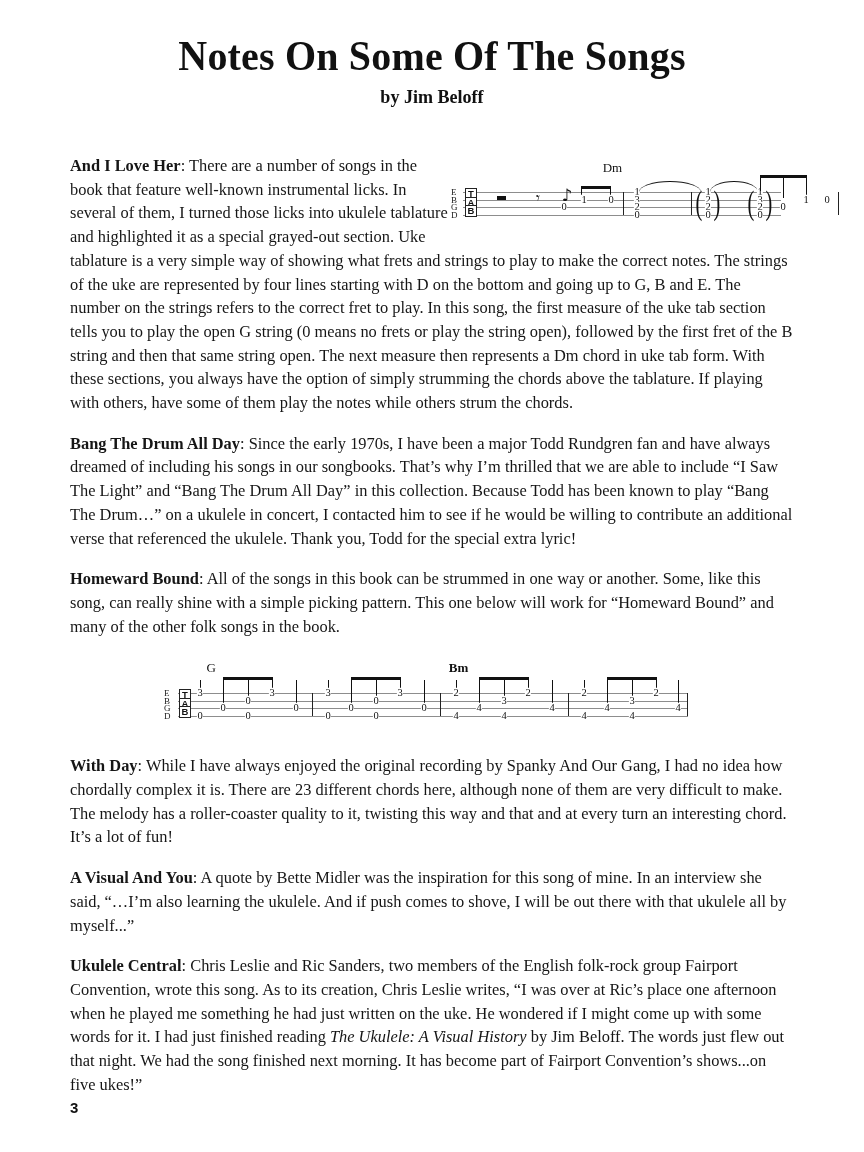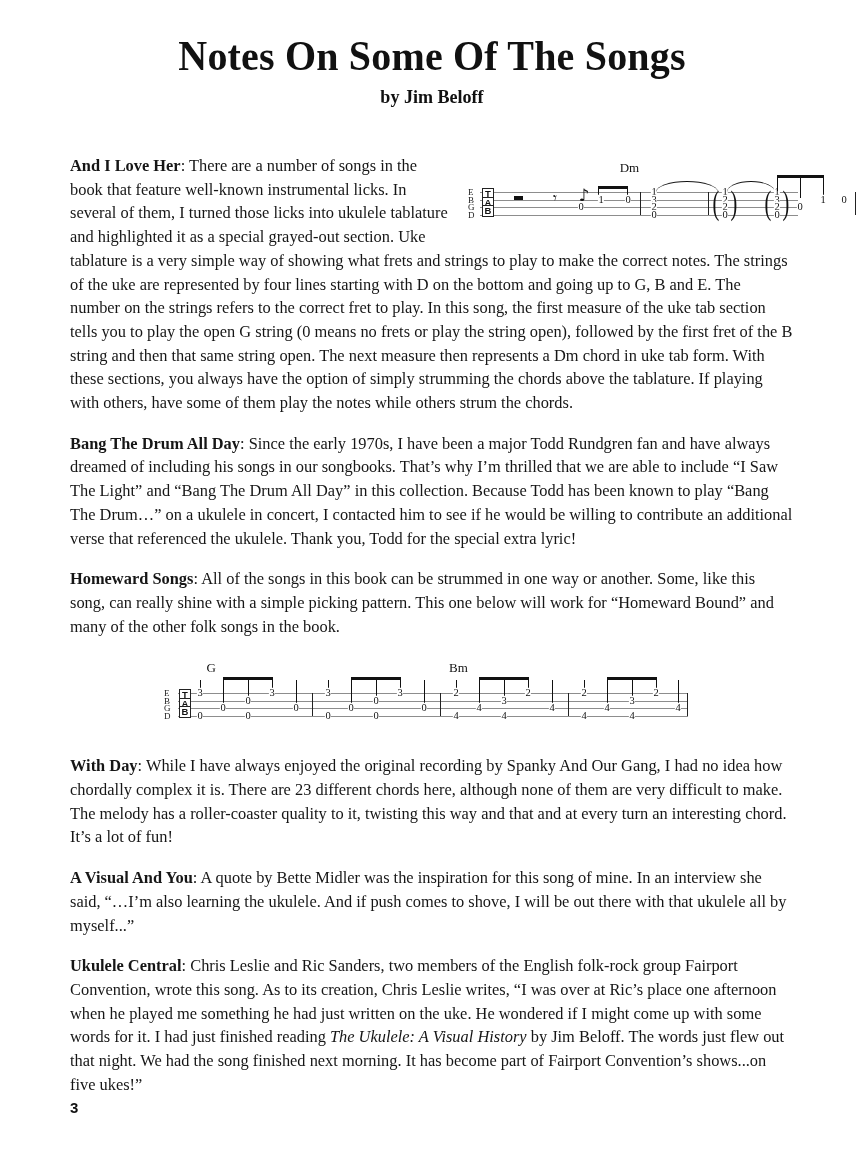--- a/index.html
+++ b/index.html
@@ -193,40 +193,40 @@
     <p class="para" id="para-love-her">
       <span class="float-spacer"></span>
       <b>And I Love Her</b><span>: </span><span>There are a number of songs in the book that feature well-known instrumental licks. In several of them, I turned those licks into ukulele tablature and highlighted it as a special grayed-out section. Uke tablature is a very simple way of showing what frets and strings to play to make the correct notes. The strings of the uke are represented by four lines starting with D on the bottom and going up to G, B and E. The number on the strings refers to the correct fret to play. In this song, the first measure of the uke tab section tells you to play the open G string (0 means no frets or play the string open), followed by the first fret of the B string and then that same string open. The next measure then represents a Dm chord in uke tab form. With these sections, you always have the option of simply strumming the chords above the tablature. If playing with others, have some of them play the notes while others strum the chords.</span>
     </p>
 
     <p class="para">
       <b>Bang The Drum All Day</b><span>: </span><span>Since the early 1970s, I have been a major Todd Rundgren fan and have always dreamed of including his songs in our songbooks. That’s why I’m thrilled that we are able to include “I Saw The Light” and “Bang The Drum All Day” in this collection. Because Todd has been known to play “Bang The Drum…” on a ukulele in concert, I contacted him to see if he would be willing to contribute an additional verse that referenced the ukulele. Thank you, Todd for the special extra lyric!</span>
     </p>
 
     <p class="para">
-      <b>Homeward Songs</b><span>: </span><span>All of the songs in this book can be strummed in one way or another. Some, like this song, can really shine with a simple picking pattern. This one below will work for “Homeward Bound” and many of the other folk songs in the book.</span>
+      <b>Homeward Bound</b><span>: </span><span>All of the songs in this book can be strummed in one way or another. Some, like this song, can really shine with a simple picking pattern. This one below will work for “Homeward Bound” and many of the other folk songs in the book.</span>
     </p>
 
     <div style="height:99px;"></div>
 
     <p class="para">
       <b>With Day</b><span>: </span><span>While I have always enjoyed the original recording by Spanky And Our Gang, I had no idea how chordally complex it is. There are 23 different chords here, although none of them are very difficult to make. The melody has a roller-coaster quality to it, twisting this way and that and at every turn an interesting chord. It’s a lot of fun!</span>
     </p>
 
     <p class="para">
       <b>A Visual And You</b><span>: </span><span>A quote by Bette Midler was the inspiration for this song of mine. In an interview she said, “…I’m also learning the ukulele. And if push comes to shove, I will be out there with that ukulele all by myself...”</span>
     </p>
 
     <p class="para">
       <b>Ukulele Central</b><span>: </span><span>Chris Leslie and Ric Sanders, two members of the English folk-rock group Fairport Convention, wrote this song. As to its creation, Chris Leslie writes, “I was over at Ric’s place one afternoon when he played me something he had just written on the uke. He wondered if I might come up with some words for it. I had just finished reading </span><i>The Ukulele: A Visual History</i><span> by Jim Beloff. The words just flew out that night. We had the song finished next morning. It has become part of Fairport Convention’s shows...on five ukes!”</span>
     </p>
 
   </div>
 
-  <div class="tab" style="left:480px; top:163px; width:318px; height:60px;">
+  <div class="tab" style="left:463px; top:163px; width:318px; height:60px;">
     <div class="tab-inner">
 
       <div class="chordname" style="left:47%; top:-2px;">Dm</div>
 
       <div class="staff-line" style="top:29px;"></div>
       <div class="staff-line" style="top:36.5px;"></div>
       <div class="staff-line" style="top:44px;"></div>
       <div class="staff-line" style="top:51.5px;"></div>
 
       <div class="strlabel" style="left:-12px; top:25px;">E</div>
@@ -286,21 +286,21 @@
       <div class="fret" style="left:364px; top:36.5px;">0</div>
 
       <div class="barline" style="left:375px; top:29px; height:23px;"></div>
     </div>
   </div>
 
   <div class="tab" style="left:178px; top:663px; width:510px; height:58px;">
     <div class="tab-inner">
 
       <div class="chordname" style="left:6.5%; top:-2px;">G</div>
-      <div class="chordname" style="left:55%; top:-2px;">Bm</div>
+      <div class="chordname" style="left:55%; top:-2px;font-weight:bold;">Bm</div>
 
       <div class="staff-line" style="top:30px;"></div>
       <div class="staff-line" style="top:37.5px;"></div>
       <div class="staff-line" style="top:45px;"></div>
       <div class="staff-line" style="top:52.5px;"></div>
 
       <div class="strlabel" style="left:-14px; top:26px;">E</div>
       <div class="strlabel" style="left:-14px; top:33.5px;">B</div>
       <div class="strlabel" style="left:-14px; top:41px;">G</div>
       <div class="strlabel" style="left:-14px; top:48.5px;">D</div>

